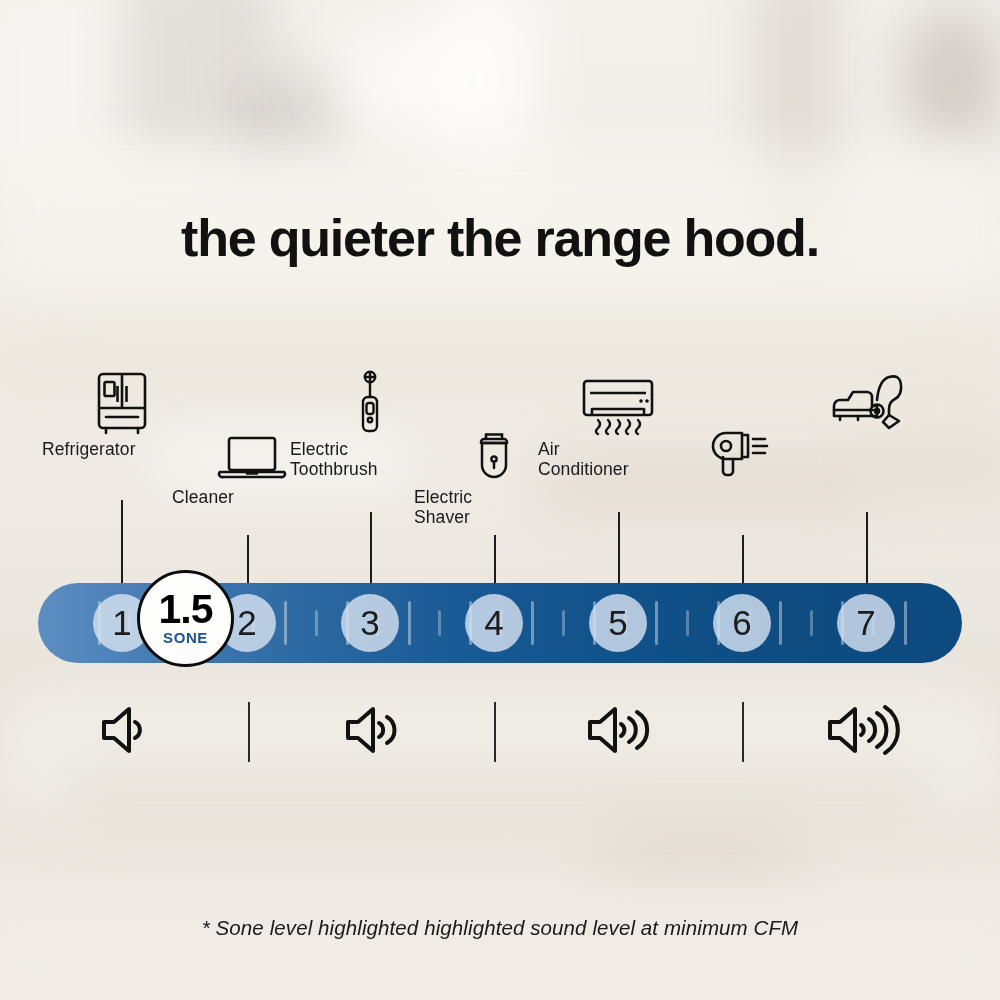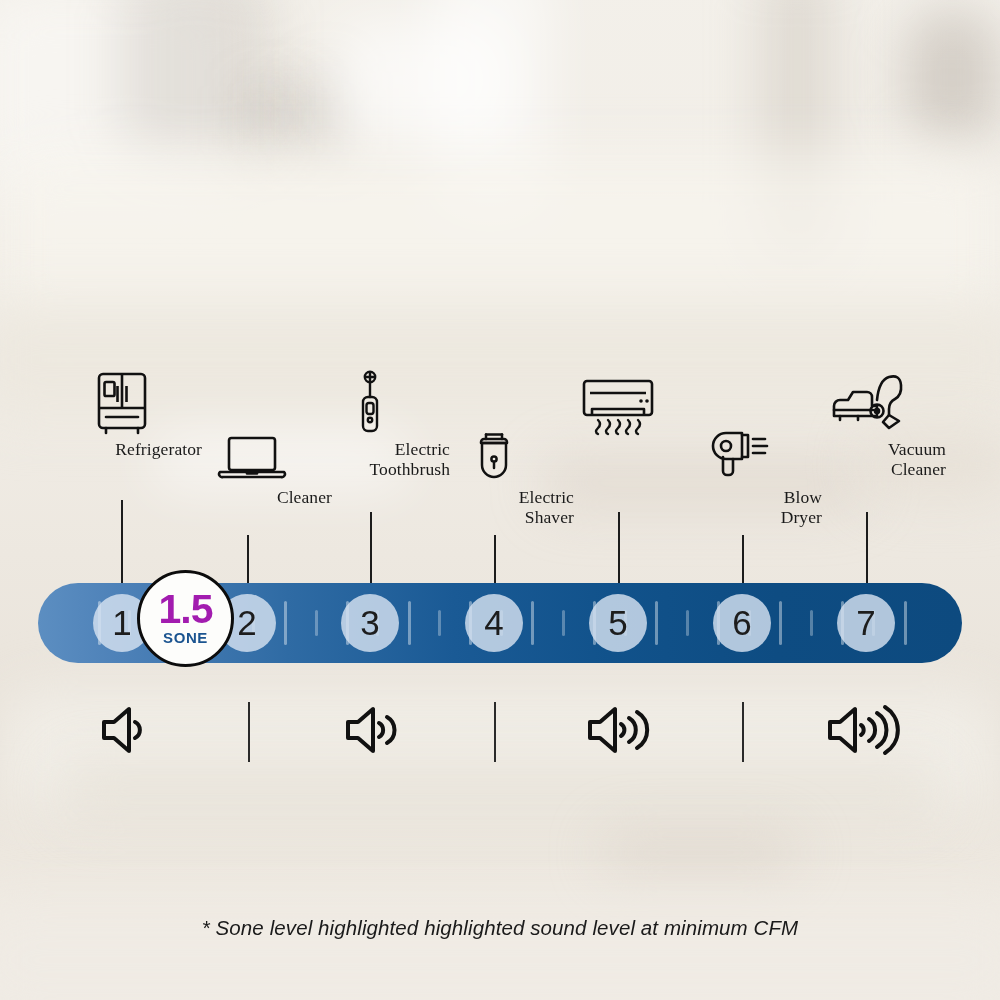--- a/index.html
+++ b/index.html
@@ -45,21 +45,21 @@
     font-weight:bold;
     font-size:52px;
     line-height:1.18;
     letter-spacing:-1.2px;
     color:#111;
     z-index:5;
   }
   #headline .l2 { display:block; }
 
   
-  .item { position:absolute; z-index:6; text-align:right;font-family:Liberation Serif, serif; }
+  .item { position:absolute; z-index:6; text-align:left; }
   .item .ic { display:flex; align-items:flex-end; justify-content:center; height:66px; }
   .item .lbl {
     font-size:17.5px; color:#1a1a1a; line-height:1.16;
     margin-top:3px; white-space:pre-line; letter-spacing:.1px;
   }
   .conn {
     position:absolute; width:1.6px; background:#1c1c1c; z-index:4;
   }
 
   
@@ -81,21 +81,21 @@
     z-index:8;
   }
 
   
   #badge {
     position:absolute; left:137px; top:570px; width:97px; height:97px;
     border-radius:50%; background:#FDFDFB; border:3.5px solid #0c0c0c;
     display:flex; flex-direction:column; align-items:center; justify-content:center;
     z-index:12;
   }
-  #badge .val { font-size:41px; font-weight:bold; color:#a21caf; line-height:.92; letter-spacing:-1px; }
+  #badge .val { font-size:41px; font-weight:bold; color:#000000; line-height:.92; letter-spacing:-1px; }
   #badge .unit { font-size:15px; font-weight:bold; color:#1B5490; letter-spacing:.6px; margin-top:1px; }
 
   
   .spk { position:absolute; top:700px; z-index:6; }
   .divider { position:absolute; width:1.5px; height:60px; background:#2a2a2a; top:702px; z-index:5; }
 
   
   #footnote {
     position:absolute; left:0; right:0; top:916px; text-align:center;
     font-size:20.5px; font-style:italic; color:#1a1a1a; letter-spacing:.1px;
@@ -120,20 +120,21 @@
     <div class="blob b12"></div>
   <div class="blob b13"></div>
     <div class="blob b14"></div>
     <div class="blob b15"></div>
   <div class="blob b16"></div>
     <div class="blob b17"></div>
     <div class="blob b18"></div>
 </div>
 
 <div id="headline">
+  <span class="l2">the quieter the range hood.</span>
 </div>
 
 <div class="item" style="left:42px; top:370px; width:160px;">
   <div class="ic">
     <svg width="62" height="66" viewBox="0 0 62 66">
       <g fill="none" stroke="#111" stroke-width="2.6" stroke-linejoin="round">
         <rect x="8" y="4" width="46" height="54" rx="4"></rect>
         <line x1="8" y1="38" x2="54" y2="38"></line>
         <line x1="31" y1="4" x2="31" y2="38"></line>
         <rect x="13.5" y="12" width="10" height="14" rx="1.6"></rect>
@@ -214,58 +215,56 @@
       <circle cx="71" cy="27" r="1.8" fill="#111"></circle>
       <g fill="none" stroke="#111" stroke-width="2.4" stroke-linecap="round">
         <path d="M22 46 q4 4 0 8 q-4 4 0 6"></path>
         <path d="M32 46 q4 4 0 8 q-4 4 0 6"></path>
         <path d="M42 46 q4 4 0 8 q-4 4 0 6"></path>
         <path d="M52 46 q4 4 0 8 q-4 4 0 6"></path>
         <path d="M62 46 q4 4 0 8 q-4 4 0 6"></path>
       </g>
     </svg>
   </div>
+  <div class="lbl">Air
+Conditioner</div>
 </div>
 <div class="conn" style="left:618px; top:512px; height:80px;"></div>
 
 <div class="item" style="left:662px; top:418px; width:160px;">
   <div class="ic">
     <svg width="78" height="58" viewBox="0 0 78 58">
       <g fill="none" stroke="#111" stroke-width="2.6" stroke-linejoin="round" stroke-linecap="round">
         <path d="M10 20 a13 13 0 0 1 13 -13 h16 v26 h-16 a13 13 0 0 1 -13 -13 Z"></path>
         <circle cx="23" cy="20" r="5"></circle>
         <path d="M39 9 h6 v22 h-6"></path>
         <path d="M20 31 v14 a4 4 0 0 0 4 4 h2 a4 4 0 0 0 4 -4 v-12"></path>
         <line x1="50" y1="13" x2="62" y2="13"></line>
         <line x1="50" y1="20" x2="64" y2="20"></line>
         <line x1="50" y1="27" x2="62" y2="27"></line>
       </g>
     </svg>
   </div>
-  <div class="lbl">Blow
-Dryer</div>
 </div>
 <div class="conn" style="left:742px; top:535px; height:58px;"></div>
 
 <div class="item" style="left:786px; top:370px; width:160px;">
   <div class="ic">
     <svg width="92" height="66" viewBox="0 0 92 66">
       <g fill="none" stroke="#111" stroke-width="2.6" stroke-linejoin="round" stroke-linecap="round">
         <path d="M14 36 a6 6 0 0 1 6 -6 h8 l5 -8 h14 a5 5 0 0 1 5 5 v9 h5 v10 H14 Z"></path>
         <line x1="14" y1="40" x2="53" y2="40"></line>
         <circle cx="57" cy="41" r="6.5"></circle>
         <circle cx="57" cy="41" r="2"></circle>
         <path d="M20 46 v4 M38 46 v4"></path>
         <path d="M57 30 q2 -20 12 -23 q11 -3 12 8 q1 10 -6 14 q-6 3 -6 10 v6"></path>
         <path d="M69 45 l-6 7 l6 6 l10 -7 Z"></path>
       </g>
     </svg>
   </div>
-  <div class="lbl">Vacuum
-Cleaner</div>
 </div>
 <div class="conn" style="left:866px; top:512px; height:80px;"></div>
 
 <div id="bar">
   <div class="tick tall" style="left:60px;"></div>
   <div class="tick short" style="left:90px;"></div>
   <div class="tick tall" style="left:184px;"></div>
   <div class="tick short" style="left:214px;"></div>
   <div class="tick tall" style="left:246px;"></div>
   <div class="tick short" style="left:277px;"></div>

